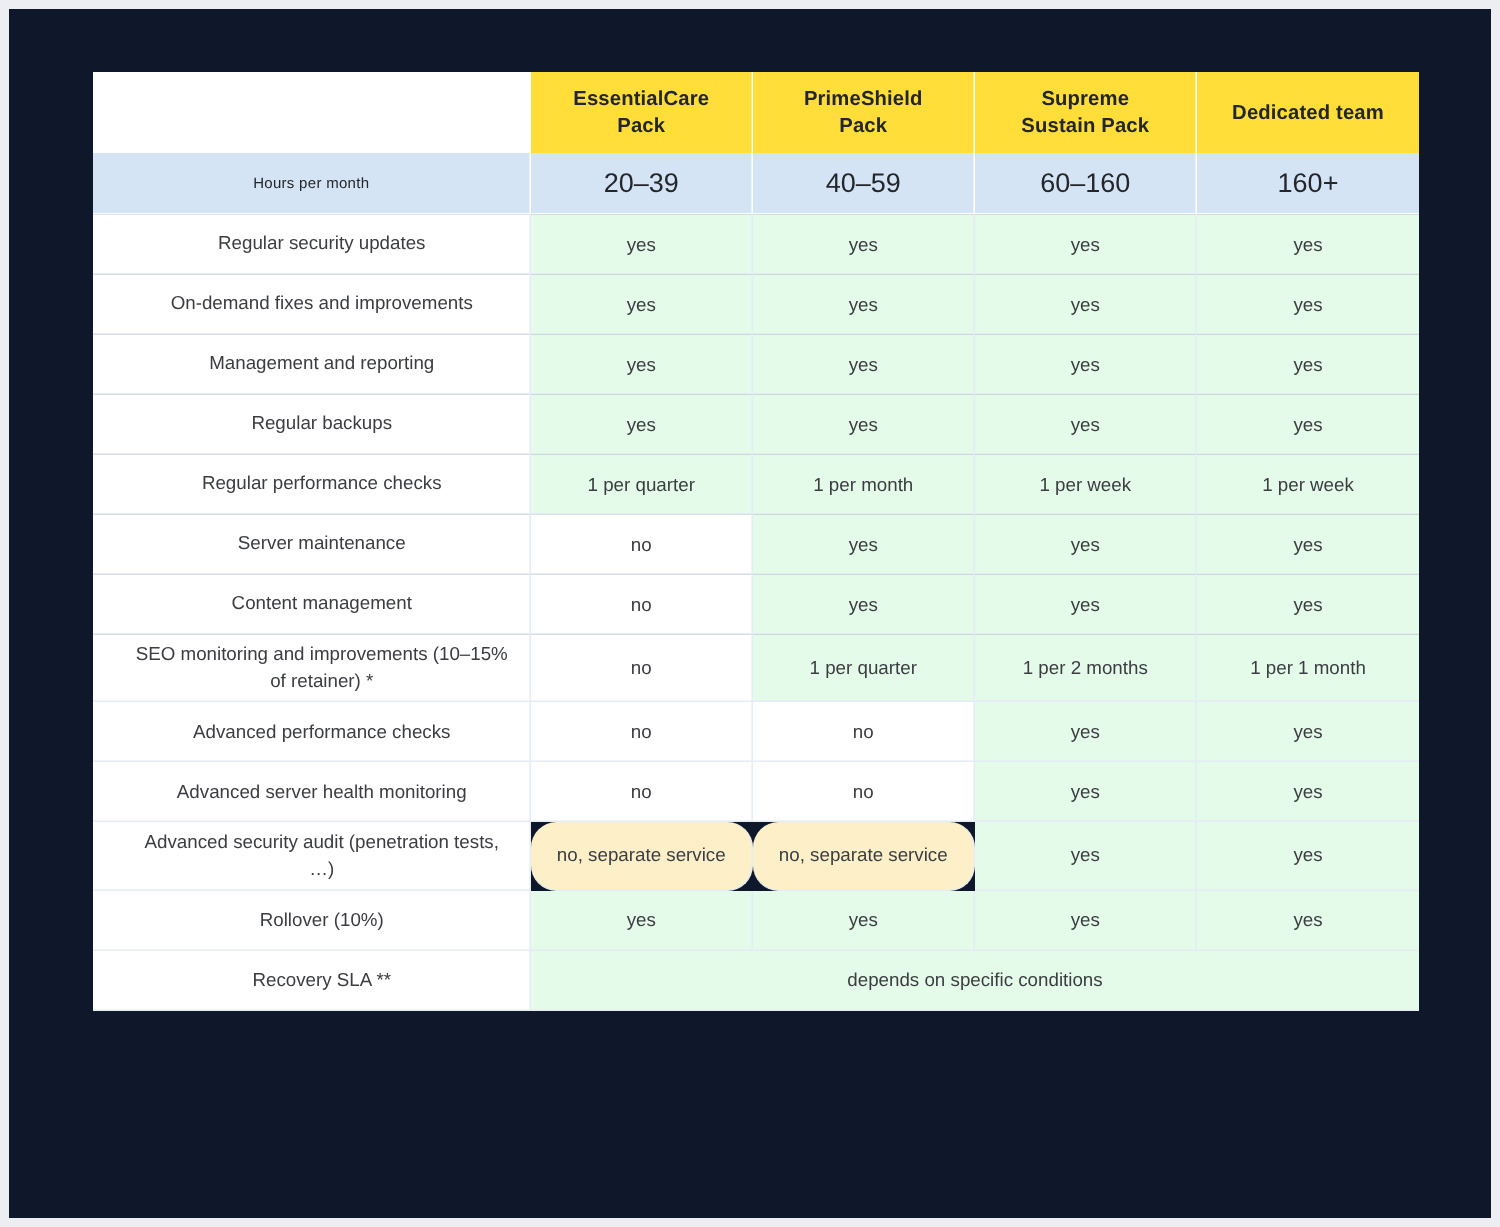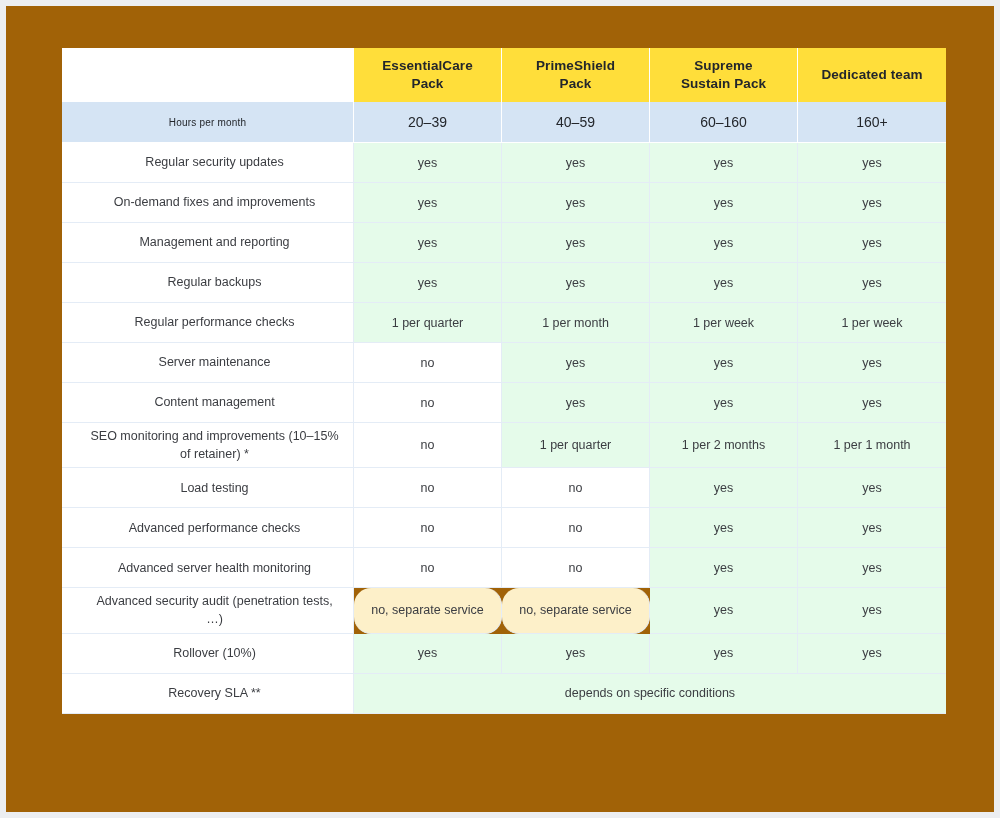--- a/index.html
+++ b/index.html
@@ -12,21 +12,21 @@
     background: #eceef1;
     font-family: "Liberation Sans", sans-serif;
     overflow: hidden;
   }
   .page {
     position: absolute;
     left: 6px;
     top: 6px;
     width: 988px;
     height: 806px;
-    background: #a16207;
+    background: #0f172a;
     box-sizing: border-box;
   }
   .table-wrap {
     position: absolute;
     left: 56px;
     top: 42px;
     width: 884px;
     height: 728px;
   }
   table.compare {
@@ -60,21 +60,21 @@
   tr.plans th.plan.last { border-right: none; }
 
   
   tr.hours th,
   tr.hours td {
     background: #d5e4f4;
     color: #23262b;
     height: 36px;
     text-align: center;
     vertical-align: middle;
-    font-size: 14px;
+    font-size: 18px;
     border-right: 1.5px solid #ffffff;
     border-bottom: 1.5px solid #ffffff;
     padding: 2px 6px;
   }
   tr.hours th.feature-head {
     font-weight: normal;
     font-size: 10px;
     letter-spacing: 0.2px;
   }
   tr.hours td.last { border-right: none; }
@@ -205,27 +205,20 @@
             <td class="val fill-green last">yes</td>
           </tr>
           <tr>
             <td class="feature">SEO monitoring and improvements (10–15% of retainer) *</td>
             <td class="val fill-white">no</td>
             <td class="val fill-green">1 per quarter</td>
             <td class="val fill-green">1 per 2 months</td>
             <td class="val fill-green last">1 per 1 month</td>
           </tr>
           <tr>
-            <td class="feature">Load testing</td>
-            <td class="val fill-white">no</td>
-            <td class="val fill-white">no</td>
-            <td class="val fill-green">yes</td>
-            <td class="val fill-green last">yes</td>
-          </tr>
-          <tr>
             <td class="feature">Advanced performance checks</td>
             <td class="val fill-white">no</td>
             <td class="val fill-white">no</td>
             <td class="val fill-green">yes</td>
             <td class="val fill-green last">yes</td>
           </tr>
           <tr>
             <td class="feature">Advanced server health monitoring</td>
             <td class="val fill-white">no</td>
             <td class="val fill-white">no</td>

